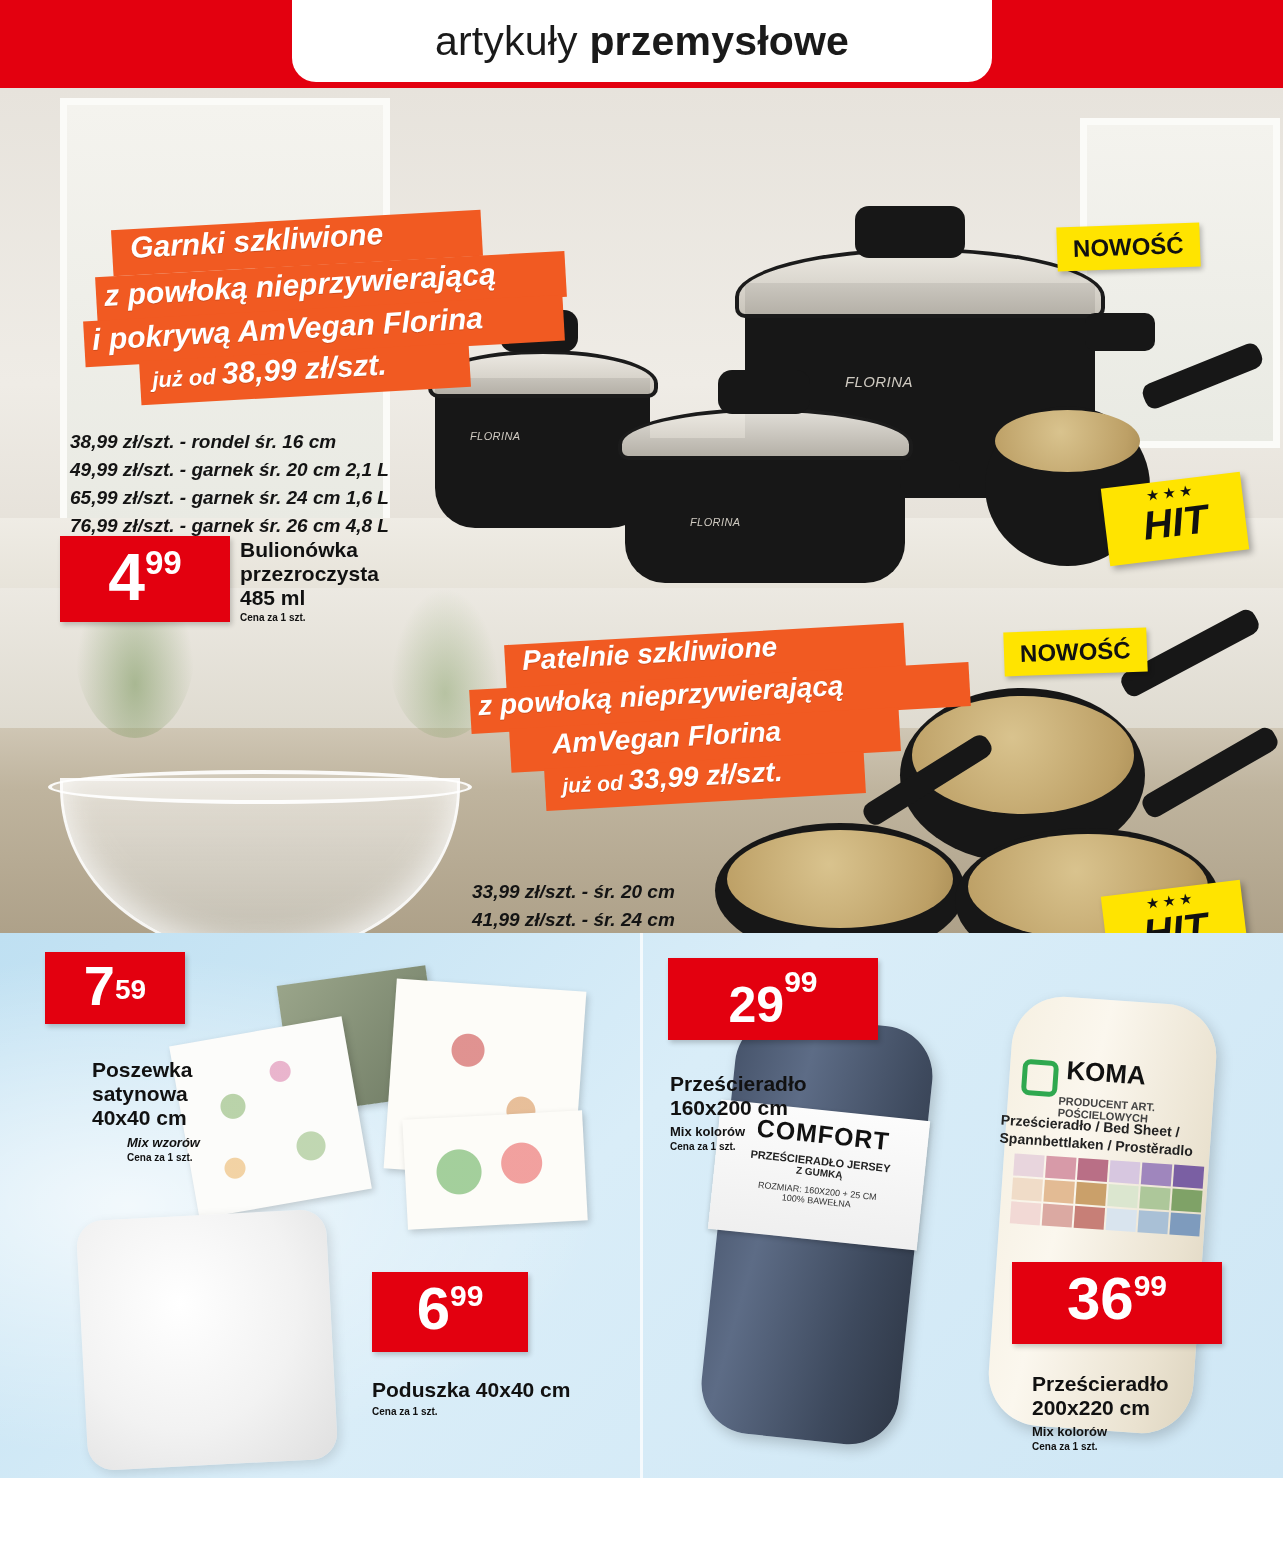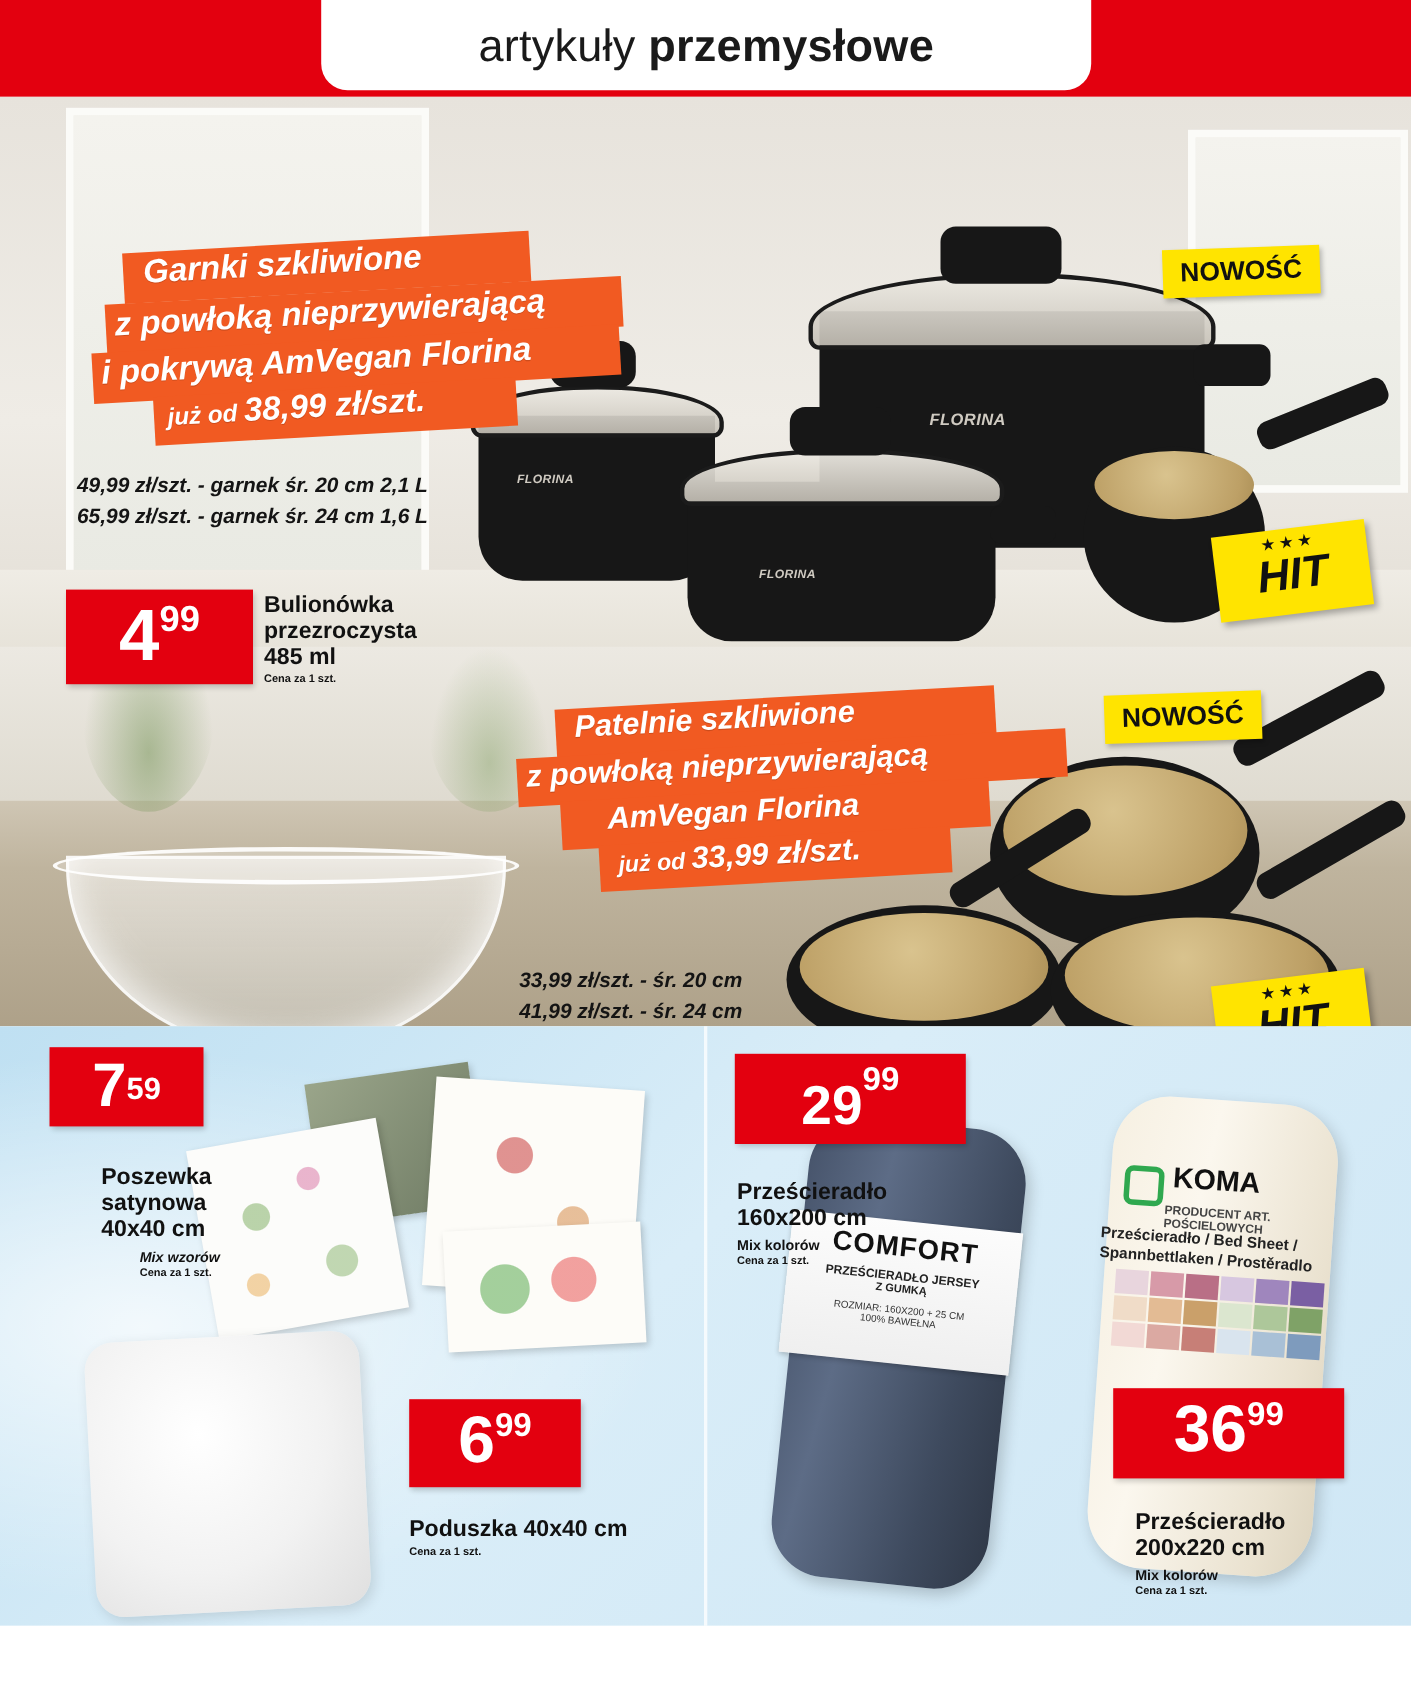--- a/index.html
+++ b/index.html
@@ -196,21 +196,21 @@
   .pan-inner {
     position: absolute;
     border-radius: 50%;
     background: radial-gradient(circle at 45% 35%, #d9c38e, #bda066 75%, #a98d55);
   }
   .brand {
     position: absolute;
     color: #cfcac1;
     font-size: 11px;
     font-style: italic;
-    font-weight: 700;
+    font-weight: 400;
     letter-spacing: .4px;
   }
 
   
   .price-tag {
     position: absolute;
     background: #e3000f;
     color: #fff;
     box-shadow: 2px 3px 5px rgba(0,0,0,.2);
     display: flex;
@@ -447,22 +447,24 @@
     <div class="orange-band b1-l3"></div>
     <div class="orange-band b1-l4"></div>
     <div class="banner-text t1-l1">Garnki szkliwione</div>
     <div class="banner-text t1-l2">z powłoką nieprzywierającą</div>
     <div class="banner-text t1-l3">i pokrywą AmVegan Florina</div>
     <div class="banner-text t1-l4">
       <span>już od </span><span class="big">38,99 zł/szt.</span>
     </div>
 
     <div class="spec-list spec1">
+      <div>38,99 zł/szt. - rondel śr. 16 cm</div>
       <div>49,99 zł/szt. - garnek śr. 20 cm 2,1 L</div>
       <div>65,99 zł/szt. - garnek śr. 24 cm 1,6 L</div>
+      <div>76,99 zł/szt. - garnek śr. 26 cm 4,8 L</div>
     </div>
 
     <div class="nowosc n1">NOWOŚĆ</div>
     <div class="hit h1">
       <div class="stars">★★★</div>
       <div class="word">HIT</div>
     </div>
 
     <div class="bowl"></div>
     <div class="bowl-rim"></div>

